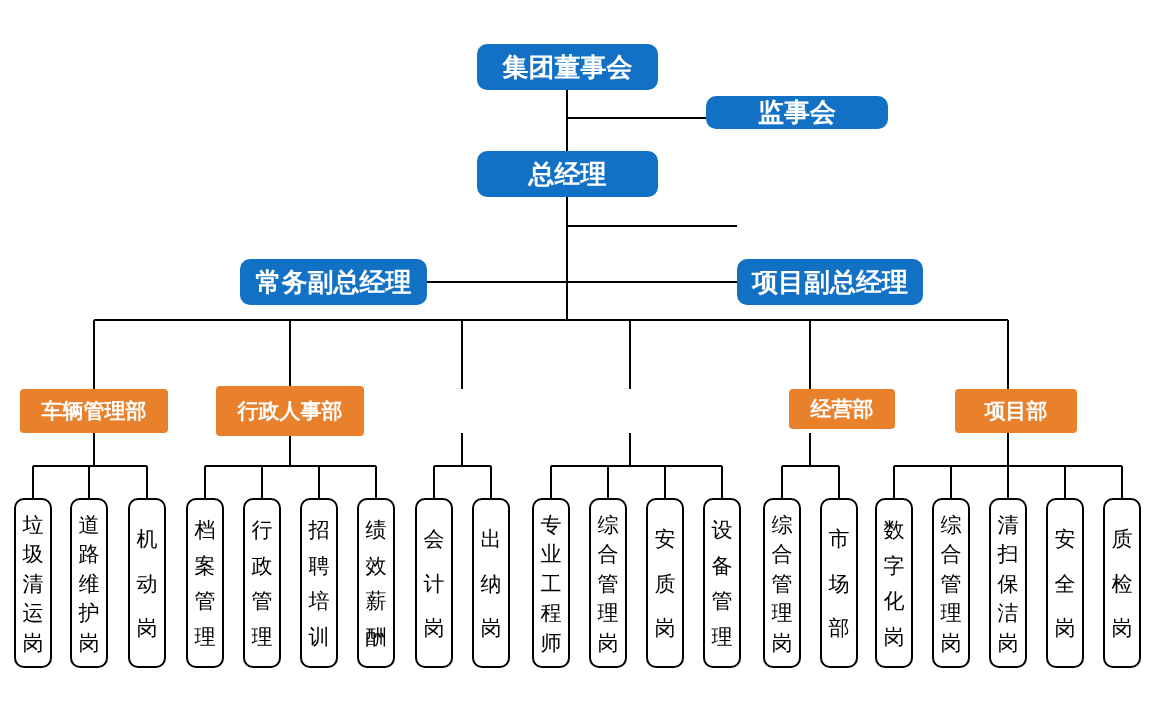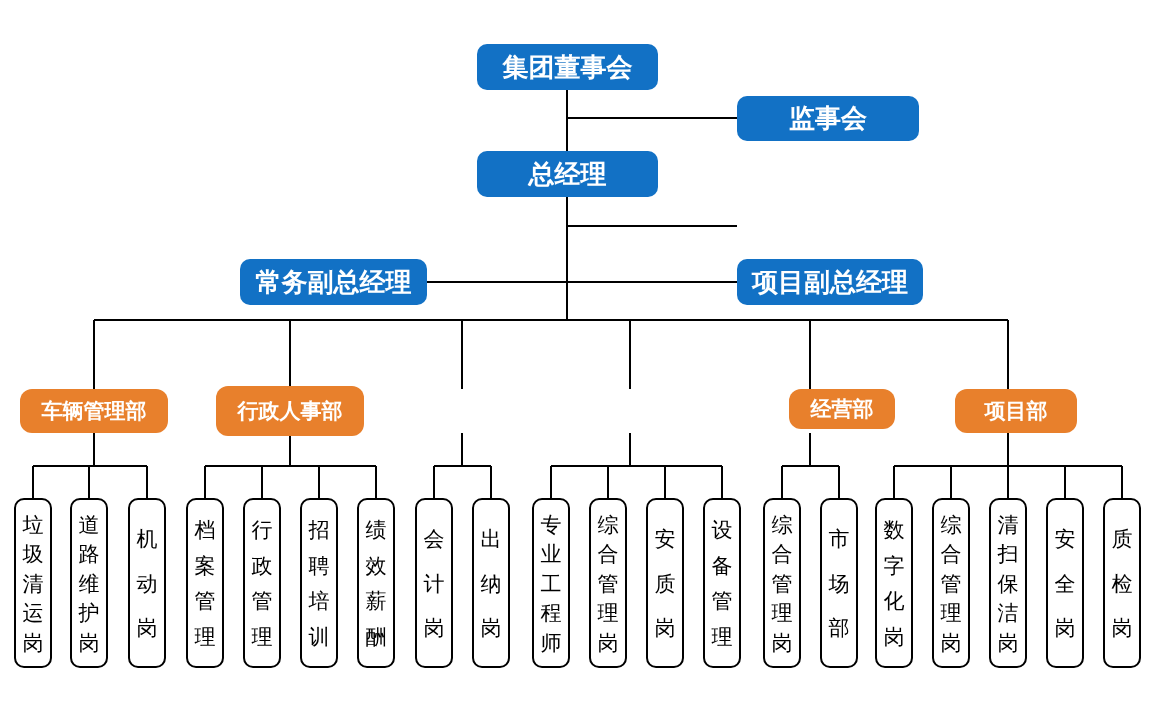--- a/index.html
+++ b/index.html
@@ -34,21 +34,21 @@
     box-sizing: border-box;
     white-space: nowrap;
   }
   .blue {
     background: var(--blue, #1271C5);
     border-radius: 10px;
     font-size: 26px;
   }
   .orange {
     background: var(--orange, #E8802C);
-    border-radius: 12px;
+    border-radius: 4px;
     font-size: 21px;
   }
   .post {
     position: absolute;
     top: 498px;
     width: 38px;
     height: 170px;
     background: #ffffff;
     border: 2px solid #000000;
     border-radius: 10px;
@@ -116,21 +116,21 @@
     <line x1="782" y1="466" x2="782" y2="498"></line>
     <line x1="839" y1="466" x2="839" y2="498"></line>
     <line x1="894" y1="466" x2="894" y2="498"></line>
     <line x1="951" y1="466" x2="951" y2="498"></line>
     <line x1="1008" y1="466" x2="1008" y2="498"></line>
     <line x1="1065" y1="466" x2="1065" y2="498"></line>
     <line x1="1122" y1="466" x2="1122" y2="498"></line>
   </svg>
 
   <div class="node blue" style="left:477px; top:44px;  width:181px; height:46px">集团董事会</div>
-  <div class="node blue" style="left:737px; top:96px;  width:182px; height:45px">监事会</div>
+  <div class="node blue" style="left:706px; top:96px;  width:182px; height:33px">监事会</div>
   <div class="node blue" style="left:477px; top:151px; width:181px; height:46px">总经理</div>
   <div class="node blue" style="left:240px; top:259px; width:187px; height:46px">常务副总经理</div>
   <div class="node blue" style="left:737px; top:259px; width:186px; height:46px">项目副总经理</div>
 
   <div class="node orange" style="left:20px;  top:389px; width:148px; height:44px">车辆管理部</div>
   <div class="node orange" style="left:216px; top:386px; width:148px; height:50px">行政人事部</div>
   <div class="node orange" style="left:789px; top:389px; width:106px; height:40px">经营部</div>
   <div class="node orange" style="left:955px; top:389px; width:122px; height:44px">项目部</div>
 
   <div class="post" style="left:14px">

